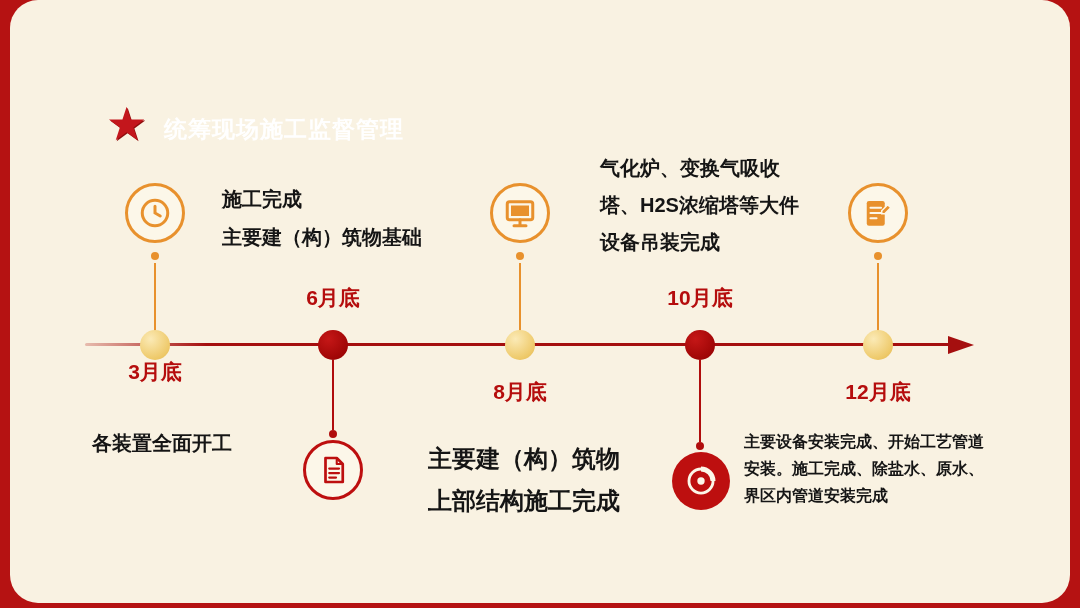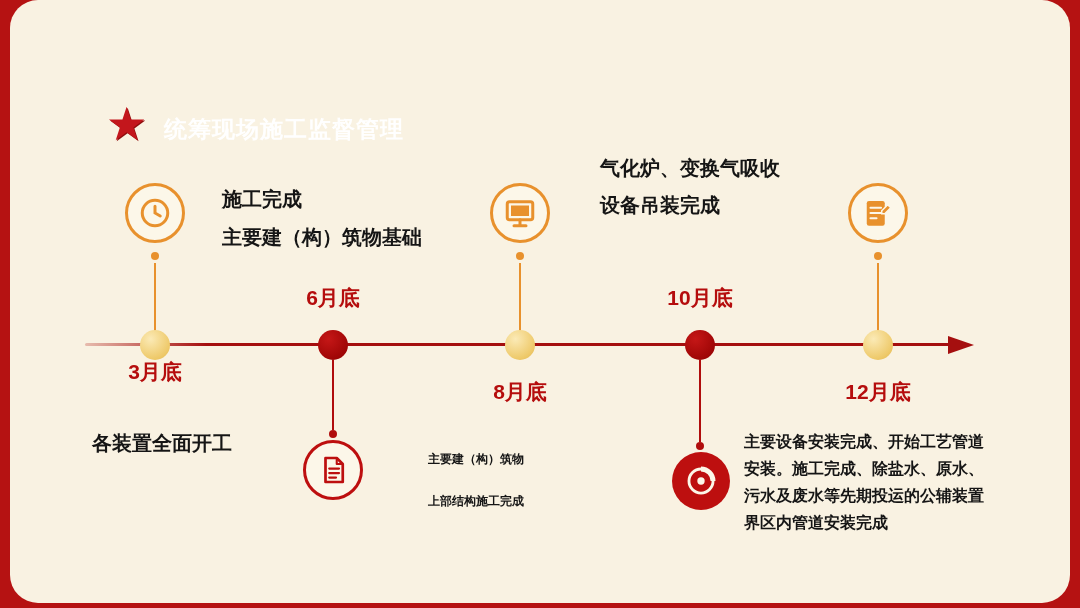--- a/index.html
+++ b/index.html
@@ -60,21 +60,21 @@
   .circle-icon.orange { border:3px solid #e8912d; }
   .circle-icon.redline { border:3px solid #bd0f0f; }
   .circle-icon.redfill { background:#bd0f0f; border:none; }
 
   .date {
     font-size:21px; font-weight:700; color:#b50d0d;
     width:140px; text-align:center; white-space:nowrap;
   }
   .body-text { color:#151515; font-weight:700; }
   .t-20 { font-size:20px; line-height:38px; }
-  .t-20b{ font-size:12px; line-height:42px; }
+  .t-20b{ font-size:24px; line-height:42px; }
   .t-16 { font-size:16px; line-height:27px; }
   .nowrap { white-space:nowrap; }
 </style>
 </head>
 <body>
 
 <div class="canvas"></div>
 
 <div class="abs star" style="left:106px; top:104px;">★</div>
 <div class="abs page-title" style="left:164px; top:114px;">统筹现场施工监督管理</div>
@@ -148,28 +148,28 @@
 <div class="abs date" style="left:630px; top:284px;">10月底</div>
 <div class="abs date" style="left:808px; top:378px;">12月底</div>
 
 <div class="abs body-text t-20" style="left:222px; top:180px;">
   <div class="nowrap">施工完成</div>
   <div class="nowrap">主要建（构）筑物基础</div>
 </div>
 
 <div class="abs body-text t-20" style="left:600px; top:150px; line-height:37px;">
   <div class="nowrap">气化炉、变换气吸收</div>
+  <div class="nowrap">塔、H2S浓缩塔等大件</div>
   <div class="nowrap">设备吊装完成</div>
 </div>
 
 <div class="abs body-text t-20 nowrap" style="left:92px; top:424px;">各装置全面开工</div>
 
 <div class="abs body-text t-20b" style="left:428px; top:438px;">
   <div class="nowrap">主要建（构）筑物</div>
   <div class="nowrap">上部结构施工完成</div>
 </div>
 
 <div class="abs body-text t-16" style="left:744px; top:428px;">
   <div class="nowrap">主要设备安装完成、开始工艺管道</div>
   <div class="nowrap">安装。施工完成、除盐水、原水、</div>
-  <div class="nowrap">污水及废水等先期投运的公辅装置</div>
   <div class="nowrap">界区内管道安装完成</div>
 </div>
 
 </body></html>

